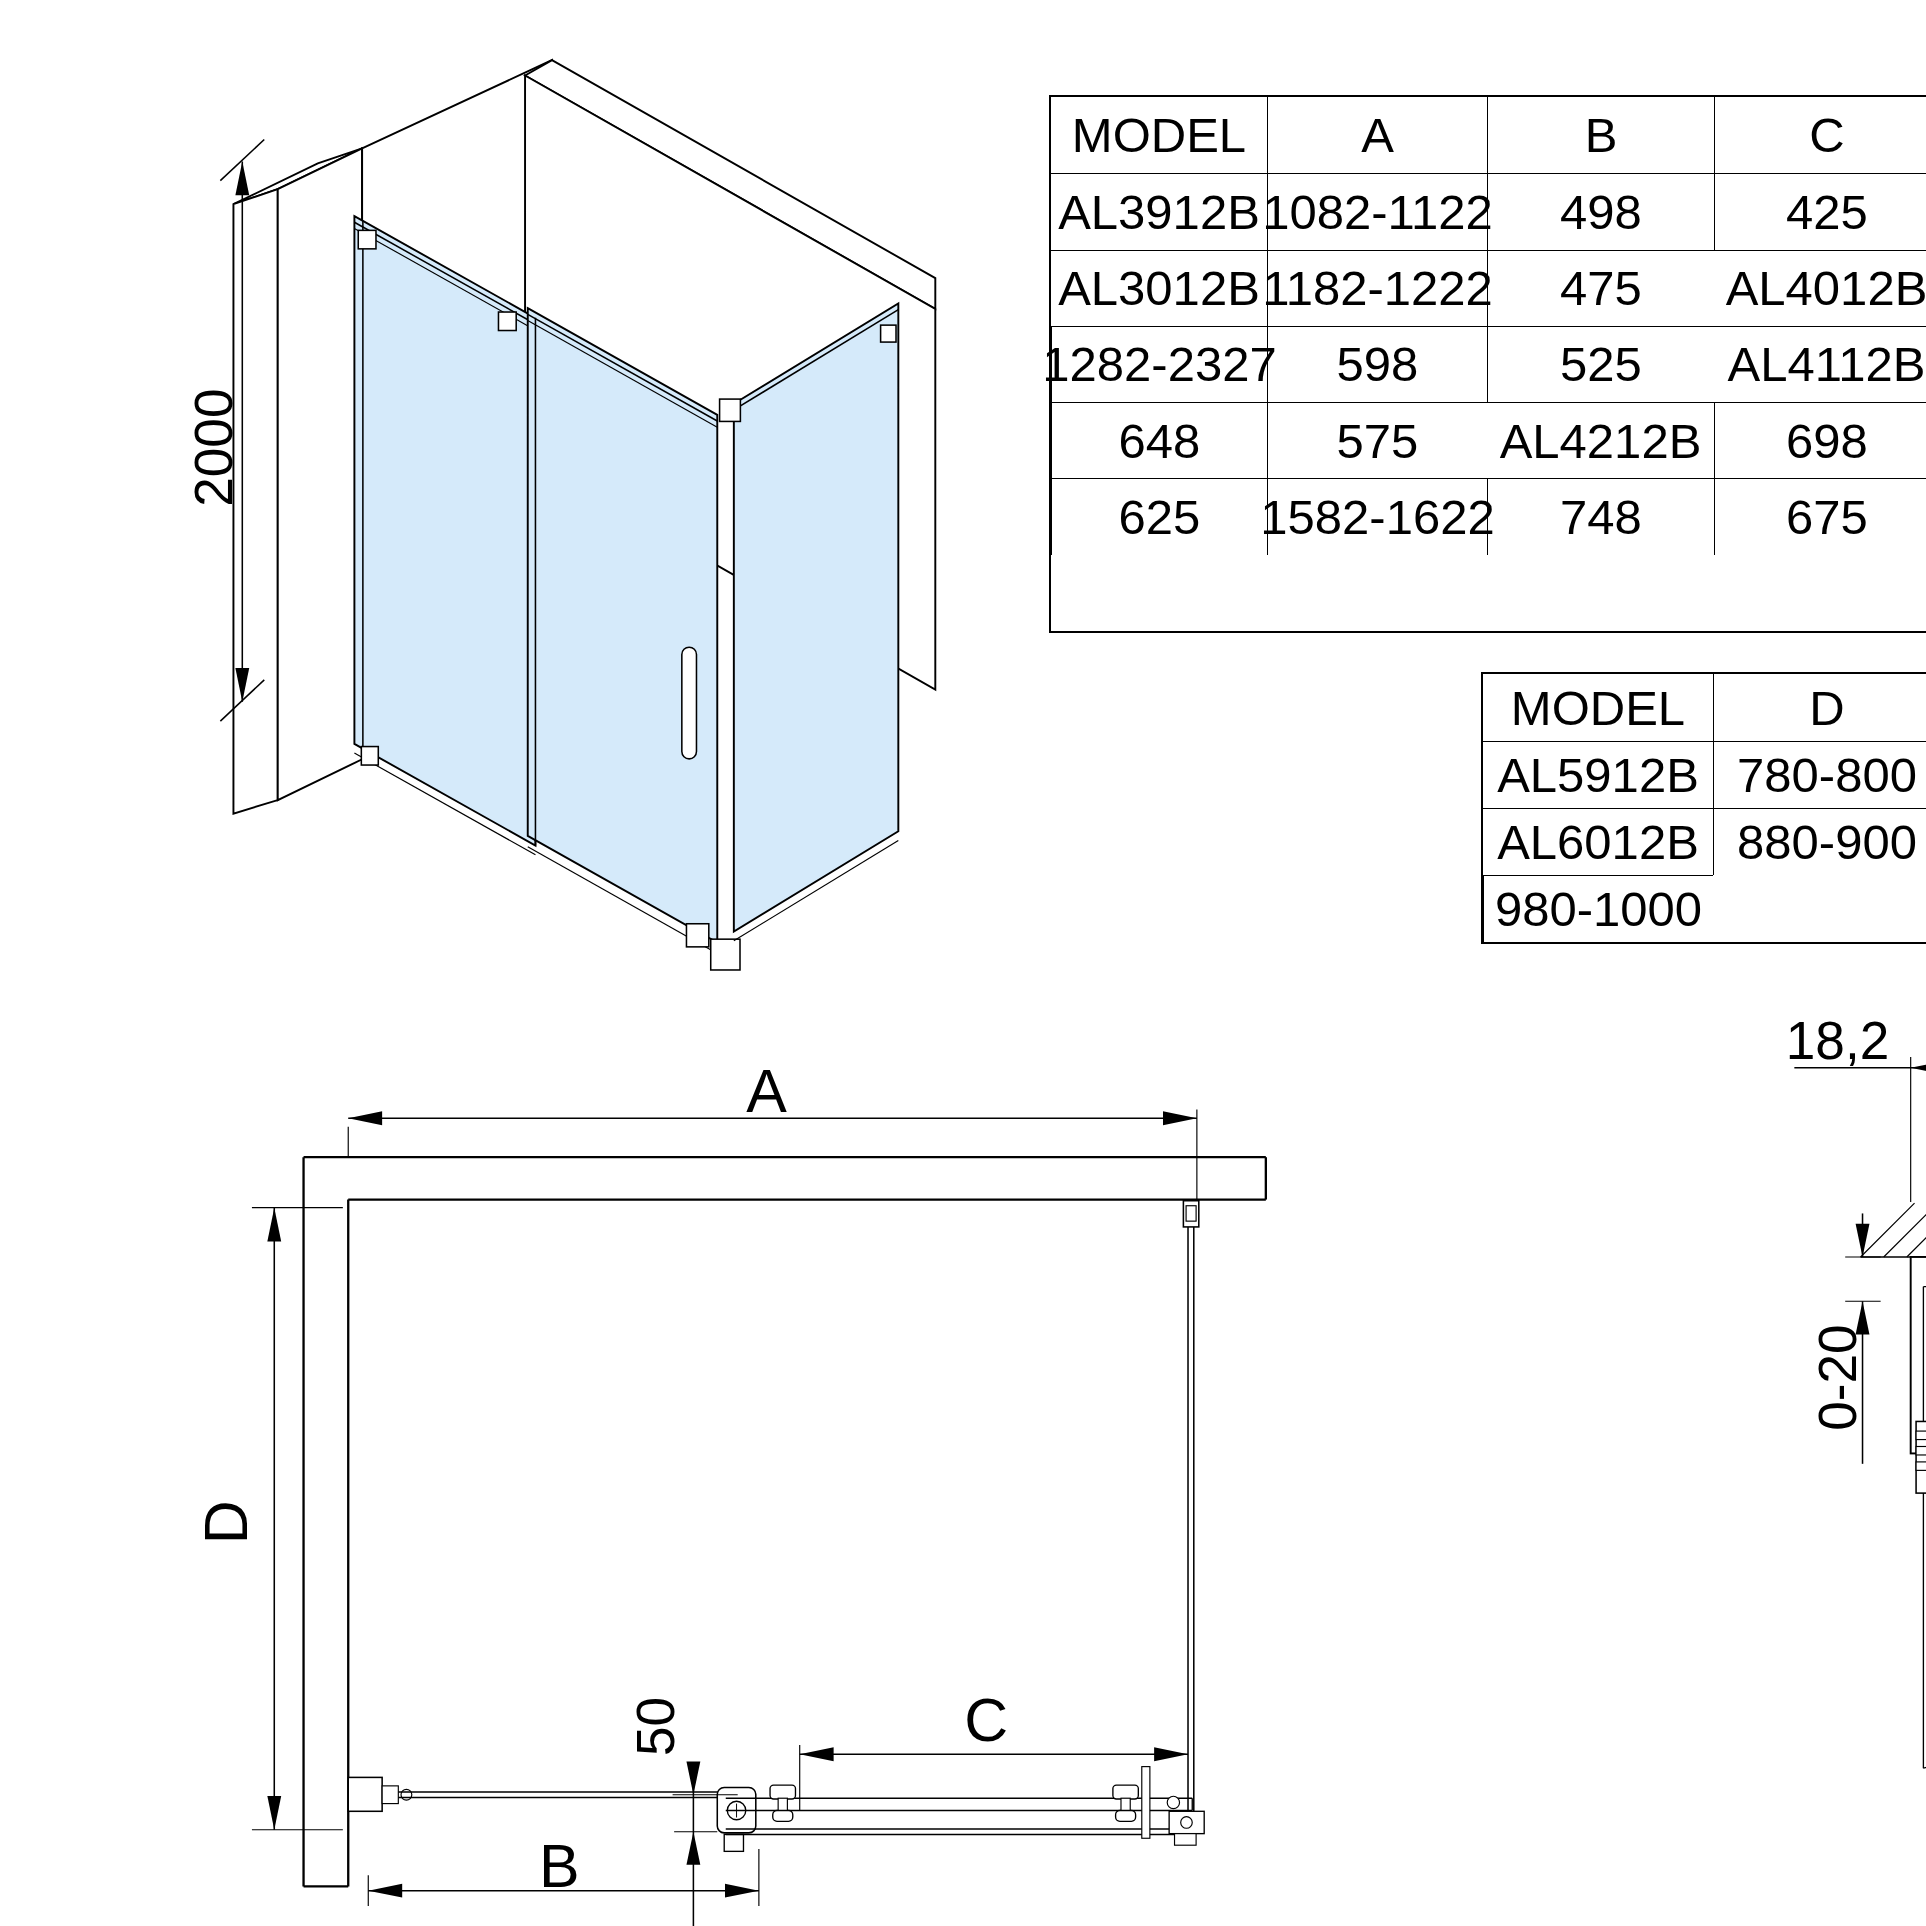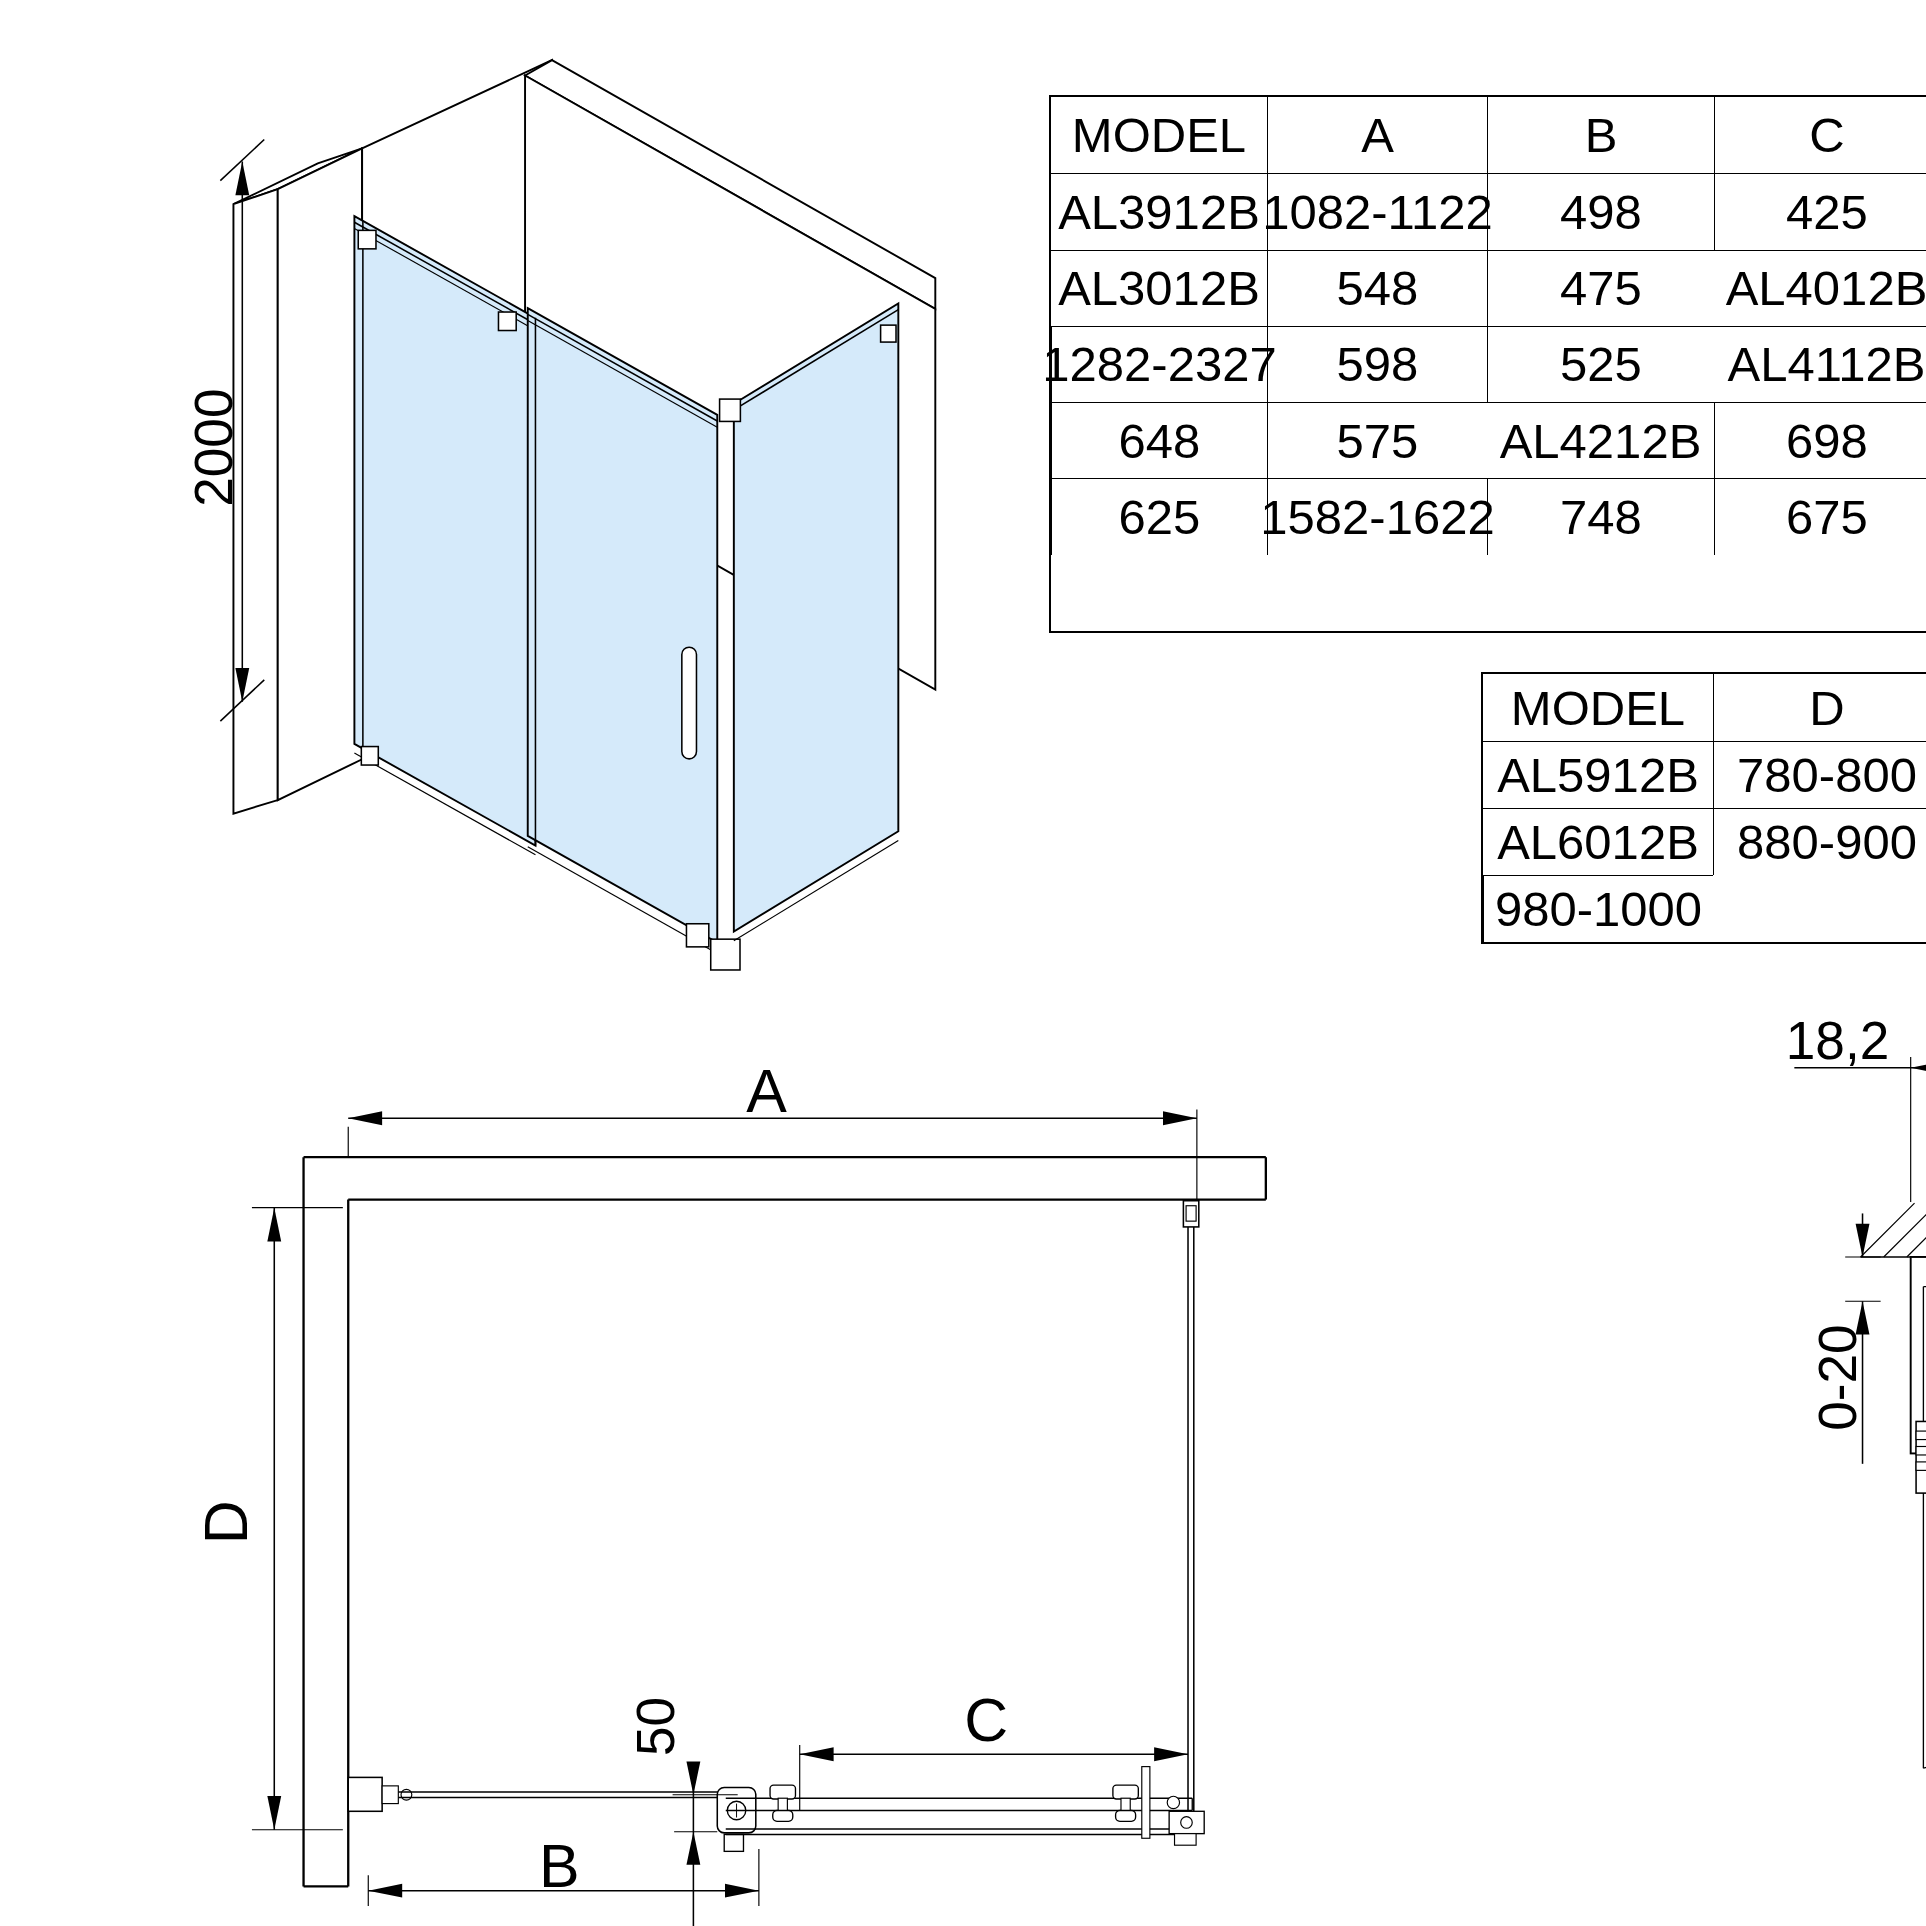--- a/index.html
+++ b/index.html
@@ -30,21 +30,21 @@
   <div class="cell r0">A</div>
   <div class="cell r0">B</div>
   <div class="cell r0">C</div>
 
   <div class="cell c0">AL3912B</div>
   <div class="cell">1082-1122</div>
   <div class="cell">498</div>
   <div class="cell">425</div>
 
   <div class="cell c0">AL3012B</div>
-  <div class="cell">548</div>
+  <div class="cell">1182-1222</div>
   <div class="cell">475</div>
 
   <div class="cell c0">AL4012B</div>
   <div class="cell">1282-2327</div>
   <div class="cell">598</div>
   <div class="cell">525</div>
 
   <div class="cell c0">AL4112B</div>
   <div class="cell">648</div>
   <div class="cell">575</div>

